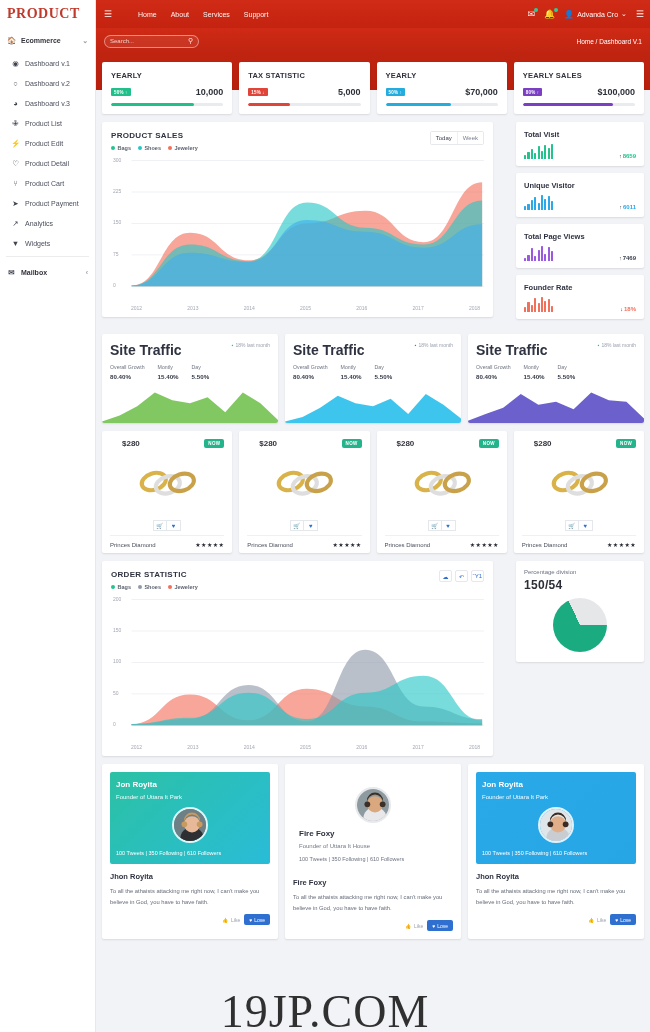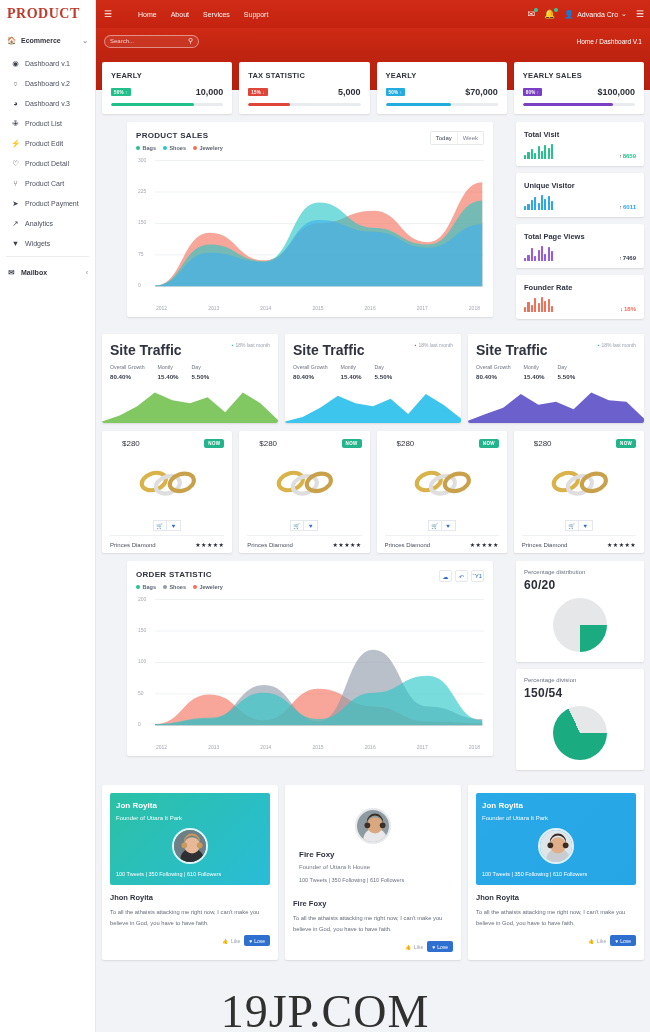--- a/index.html
+++ b/index.html
@@ -92,21 +92,21 @@
   .stat-row { display: flex; align-items: center; margin-top: 7px; }
   .badge {
     font-size: 4.5px; color: #fff; padding: 1.5px 3px; border-radius: 1px;
     font-weight: 700; letter-spacing: .2px;
   }
   .stat-val { margin-left: auto; font-size: 9px; font-weight: 700; color: #2c2f38; }
   .bar { height: 2.5px; background: #e9ecef; margin-top: 6px; border-radius: 2px; overflow: hidden; }
   .bar > i { display: block; height: 100%; border-radius: 2px; }
 
   
-  .grid { display: flex; gap: 23px; margin-top: 8px; margin-left: 25px; }
+  .grid { display: flex; gap: 23px; margin-top: 8px; }
   .col-left { flex: 1 1 auto; min-width: 0; }
   .col-right { flex: 0 0 128px; width: 128px; }
 
   .chart-card { padding: 9px 9px 6px 9px; }
   .chart-head { display: flex; align-items: flex-start; }
   .chart-title { font-size: 8px; font-weight: 700; color: #2f3341; letter-spacing: .3px; }
   .legend { display: flex; gap: 7px; margin-top: 5px; }
   .legend span { font-size: 5.5px; color: #5d6370; display: flex; align-items: center; gap: 2.5px; font-weight: 600; }
   .legend i { width: 4px; height: 4px; border-radius: 50%; display: inline-block; }
   .toggle { margin-left: auto; display: flex; border: 1px solid #e6e8ec; border-radius: 2px; overflow: hidden; }
@@ -143,21 +143,21 @@
   .tr-stats { display: flex; gap: 13px; margin-top: 6px; }
   .tr-stat-label { font-size: 5.2px; color: #6d7381; }
   .tr-stat-val { font-size: 6.2px; color: #343946; margin-top: 3px; font-weight: 600; }
   .tr-chart { margin-top: 5px; margin-left: -8px; margin-right: -8px; }
   .tr-chart svg { display: block; width: 100%; }
 
   
   .products { display: flex; gap: 7px; margin-top: 8px; }
   .product { flex: 1; padding: 8px 8px 0 8px; display: flex; flex-direction: column; height: 122px; }
   .p-top { display: flex; align-items: flex-start; }
-  .p-price { font-size: 8px; font-weight: 400; color: #32353f; padding-left: 12px; }
+  .p-price { font-size: 8px; font-weight: 700; color: #32353f; padding-left: 12px; }
   .p-badge {
     margin-left: auto; background: #23b48c; color: #fff; font-size: 4.5px;
     font-weight: 700; padding: 2px 4px; border-radius: 2px; letter-spacing: .3px;
   }
   .p-img { flex: 1; display: flex; align-items: center; justify-content: center; }
   .p-acts { display: flex; justify-content: center; gap: 0; margin-bottom: 4px; }
   .p-act {
     width: 14px; height: 11px; border: 1px solid #e4e7ec; display: flex;
     align-items: center; justify-content: center; font-size: 6px; color: #2f6fd0;
     cursor: pointer; background: #fff;
@@ -726,27 +726,20 @@
                     <div style="font-size: 5px; color: rgb(163, 168, 180);">2015</div>
                     <div style="font-size: 5px; color: rgb(163, 168, 180);">2016</div>
                     <div style="font-size: 5px; color: rgb(163, 168, 180);">2017</div>
                     <div style="font-size: 5px; color: rgb(163, 168, 180);">2018</div>
                   </div>
               </div>
             </div>
           </div>
           <div class="col-right" id="pie-cards">
               <div class="card pie-card">
-                <div class="pie-label">Percentage distribution</div>
-                <div class="pie-value">60/20</div>
-                <div class="pie-wrap">
-                  <div style="width: 54px; height: 54px; border-radius: 50%; background: conic-gradient(from 90deg, rgb(26, 171, 128) 0deg, rgb(26, 171, 128) 90deg, rgb(230, 231, 233) 90deg, rgb(230, 231, 233) 360deg);"></div>
-                </div>
-              </div>
-              <div class="card pie-card">
                 <div class="pie-label">Percentage division</div>
                 <div class="pie-value">150/54</div>
                 <div class="pie-wrap">
                   <div style="width: 54px; height: 54px; border-radius: 50%; background: conic-gradient(from 90deg, rgb(26, 171, 128) 0deg, rgb(26, 171, 128) 244.8deg, rgb(230, 231, 233) 244.8deg, rgb(230, 231, 233) 360deg);"></div>
                 </div>
               </div>
             </div>
         </div>
 
         <div class="testis" id="testis">

